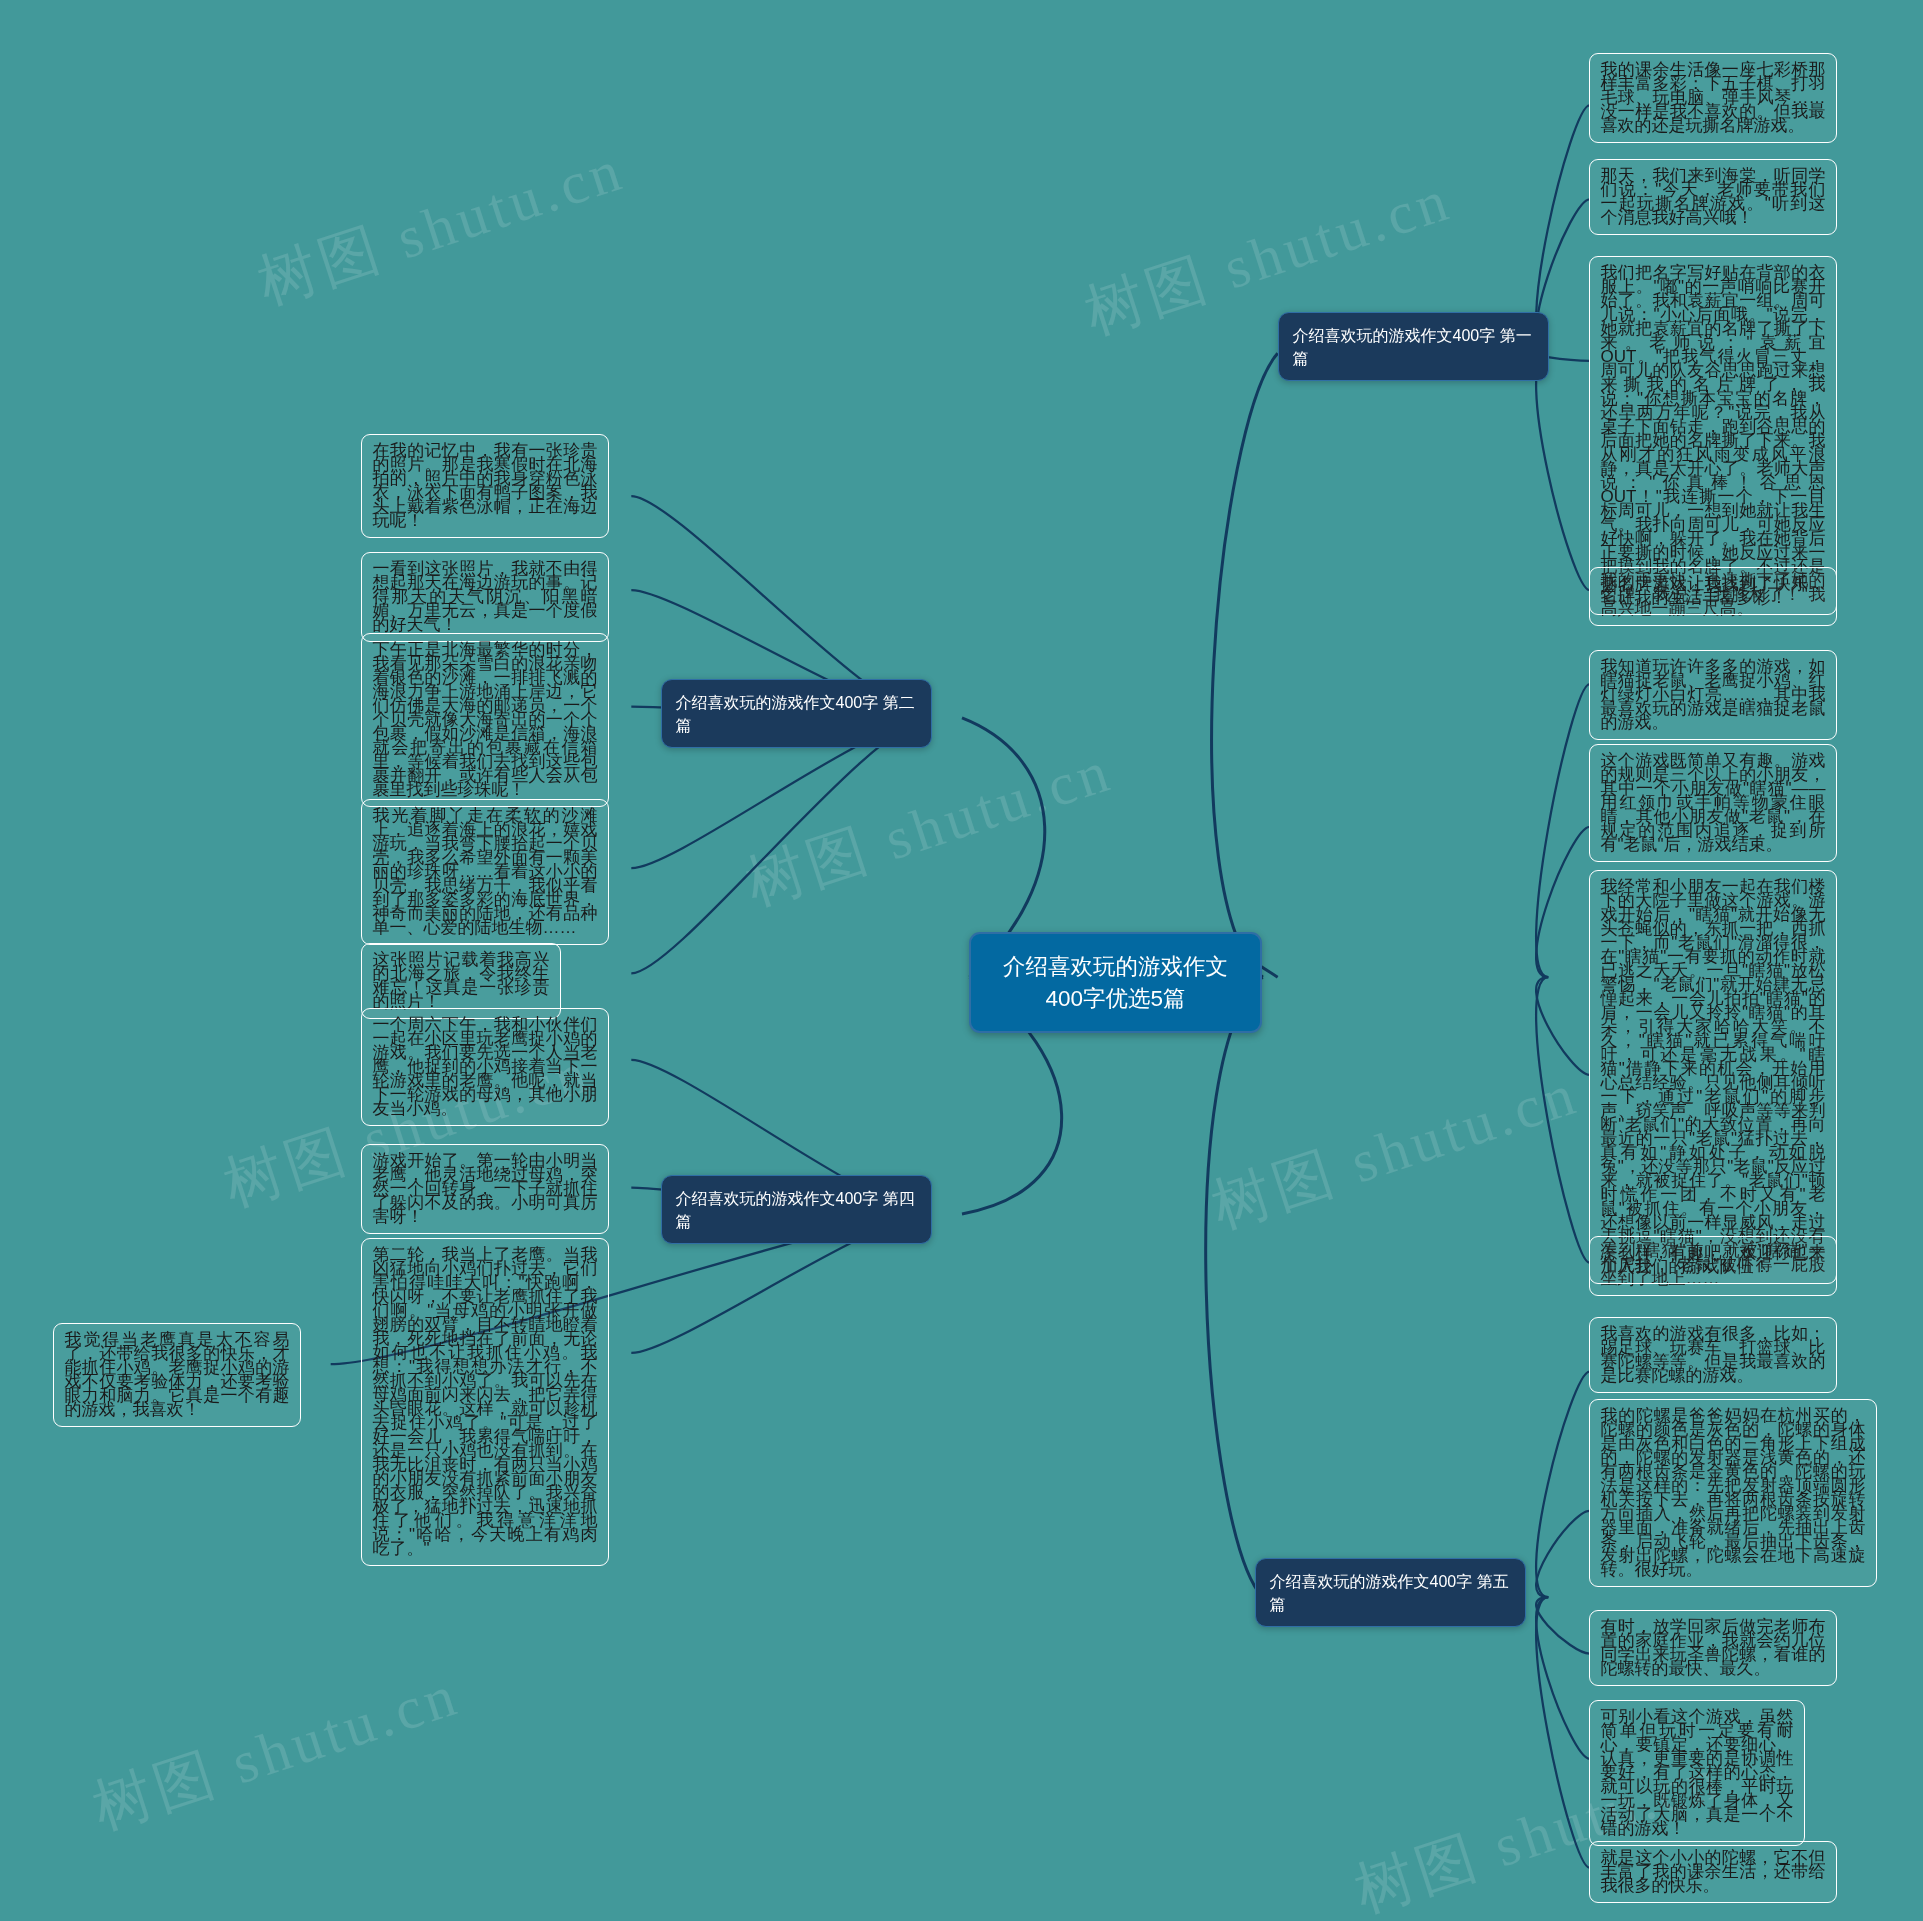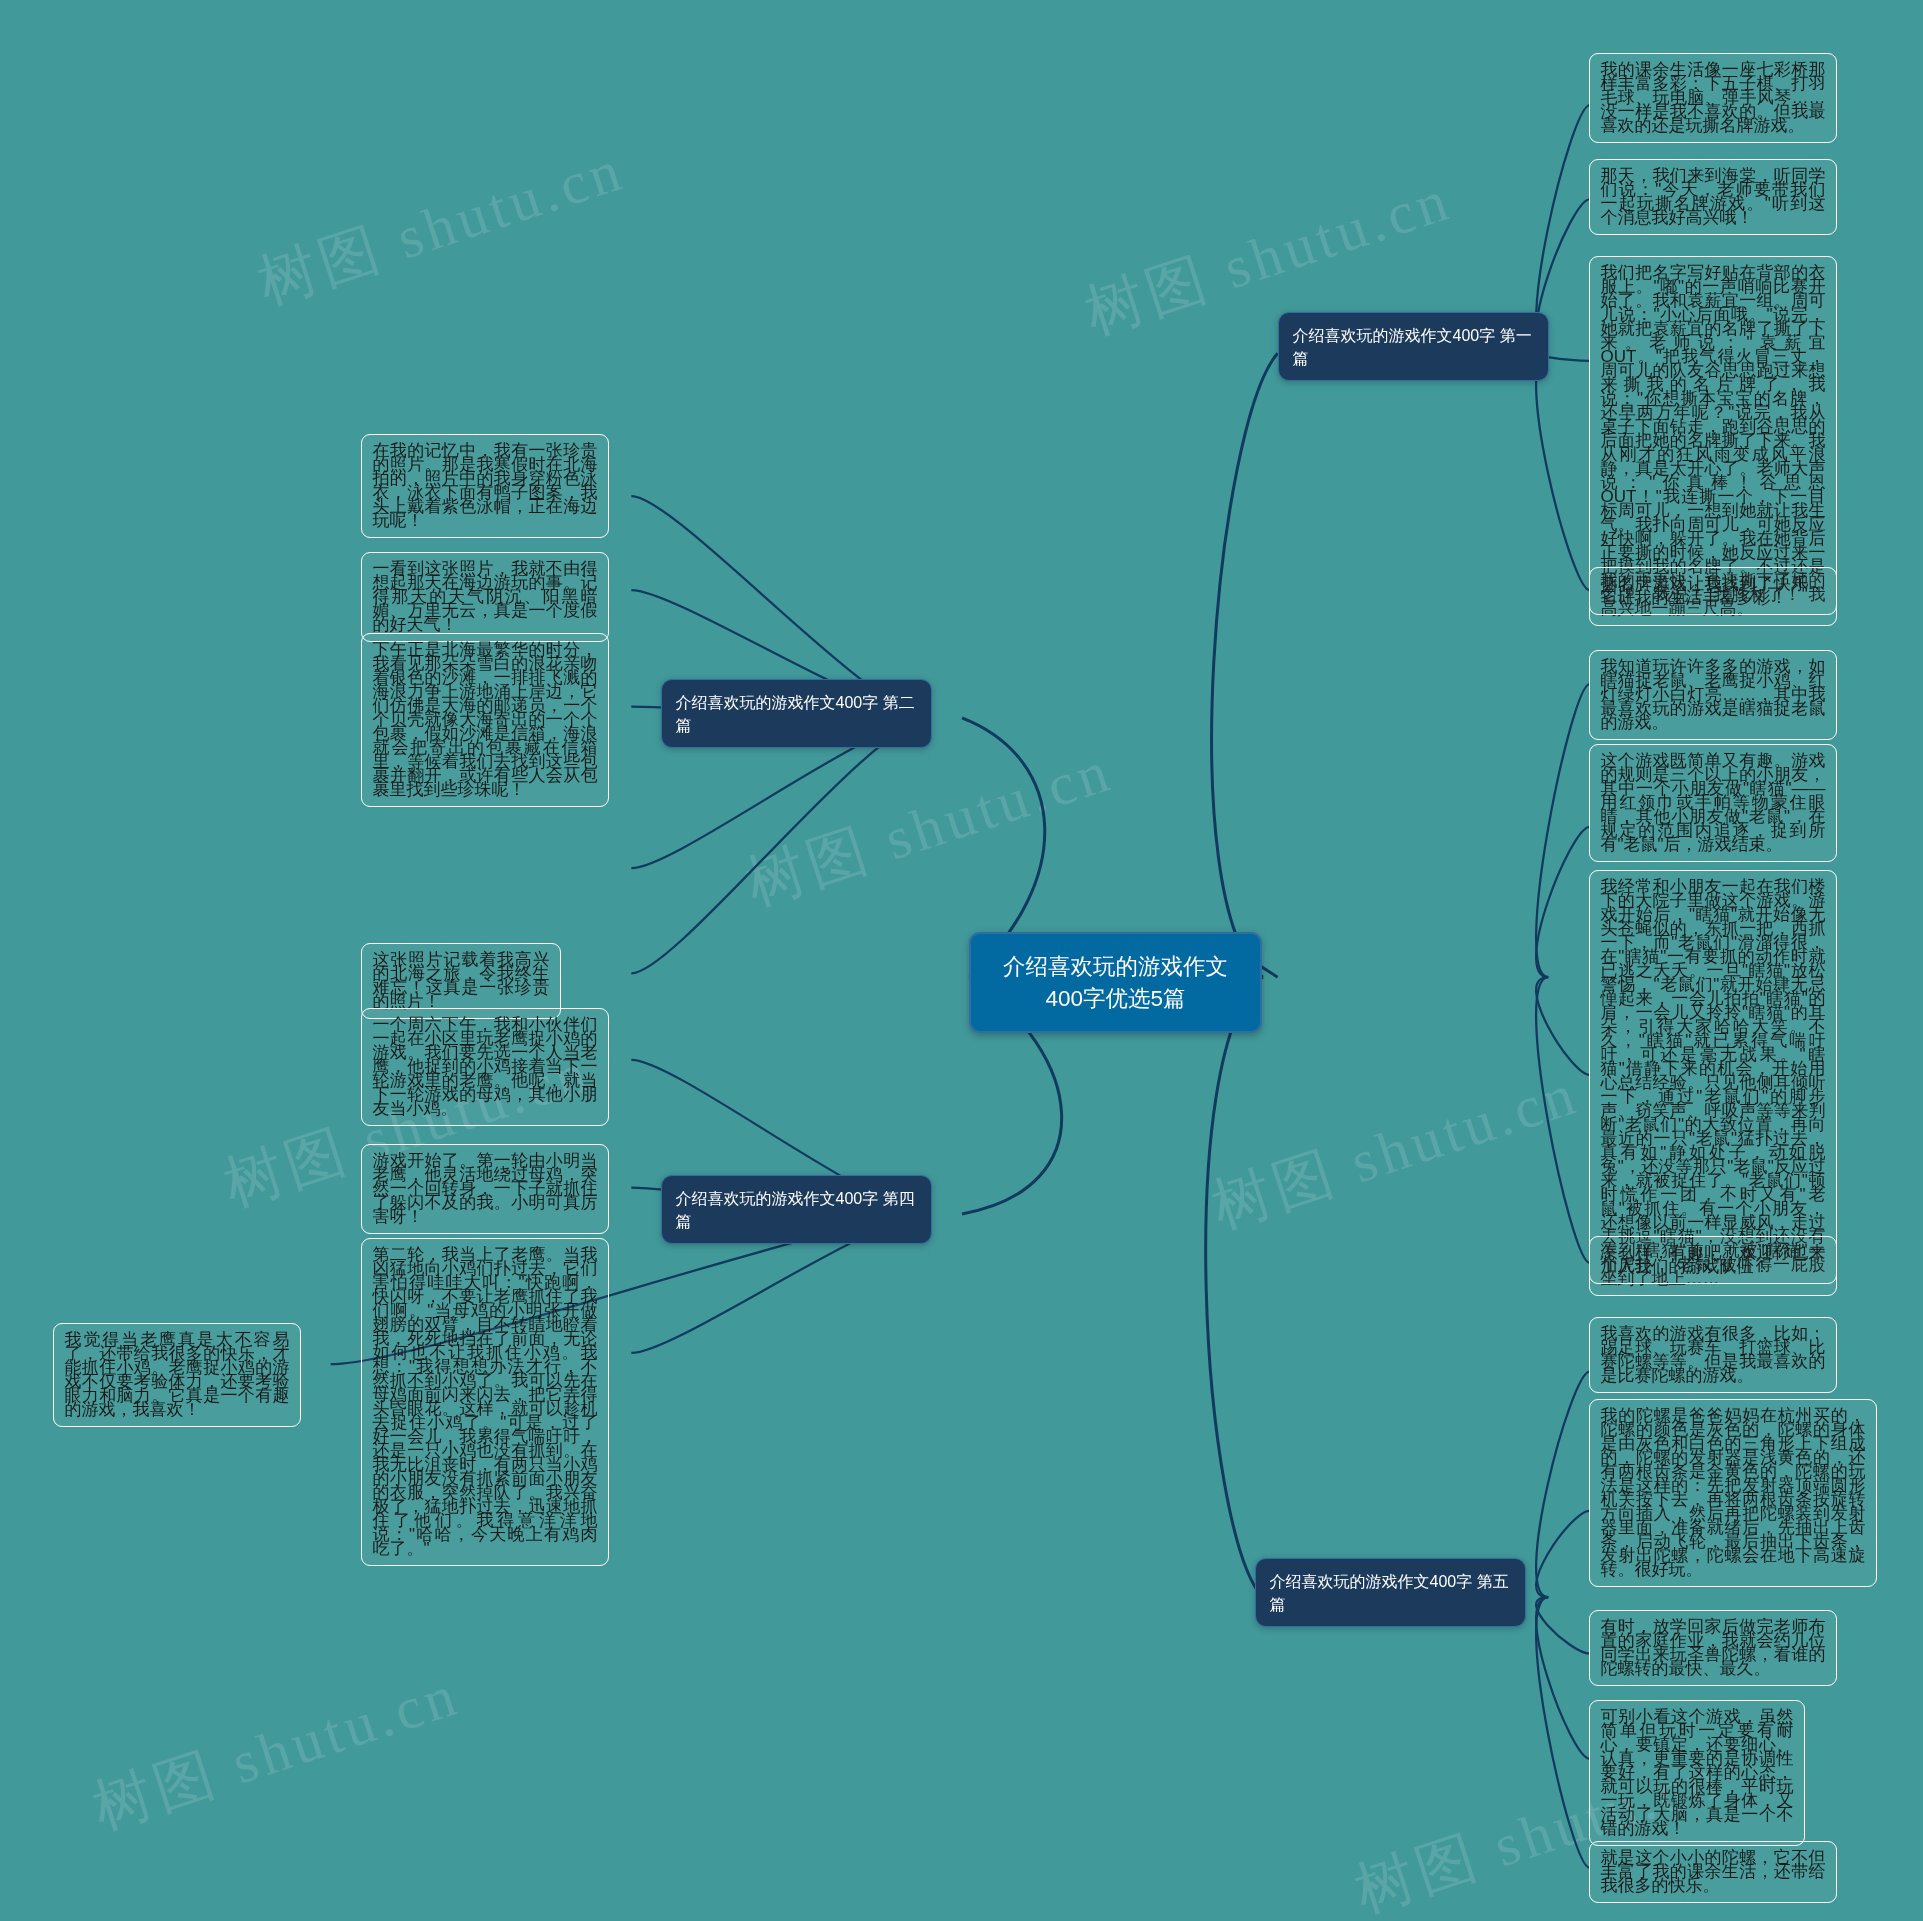--- a/index.html
+++ b/index.html
@@ -127,20 +127,21 @@
   <div class="node branch" style="left:1255px;top:1558px;width:271px;">介绍喜欢玩的游戏作文400字 第五篇</div>
 
   <div class="node leaf" style="left:1589px;top:53px;width:248px;">我的课余生活像一座七彩桥那样丰富多彩：下五子棋、打羽毛球、玩电脑、弹手风琴……没一样是我不喜欢的。但我最喜欢的还是玩撕名牌游戏。</div>
   <div class="node leaf" style="left:1589px;top:159px;width:248px;">那天，我们来到海棠，听同学们说："今天，老师要带我们一起玩撕名牌游戏。"听到这个消息我好高兴哦！</div>
   <div class="node leaf" style="left:1589px;top:256px;width:248px;">我们把名字写好贴在背部的衣服上。"嘟"的一声哨响比赛开始了。我和袁薪宜一组。周可儿说："小心后面哦。"说完，她就把袁薪宜的名牌了撕了下来。老师说："袁薪宜OUT。"把我气得火冒三丈，周可儿的队友谷思思跑过来想来撕我的名片牌了，我说："你想撕本宝宝的名牌，还早两万年呢？"说完，我从桌子下面钻走，跑到谷思思的后面把她的名牌撕了下来。我从刚才的狂风雨变成风平浪静，真是太开心了。老师大声说："你真棒！谷思恩OUT！"我连撕一个，下一目标周可儿，一想到她就让我生气。我扑向周可儿，可她反应好快啊，躲开了。我在她背后正要撕的时候，她反应过来一把摸到我的名牌了。不过还是我的手更快，迅速撕下了她的名牌。我说："我胜利了！"我高兴地一蹦三尺高。</div>
   <div class="node leaf" style="left:1589px;top:567px;width:248px;">撕名牌游戏让我找到了快乐，它让我的生活丰富多彩！</div>
 
   <div class="node leaf" style="left:361px;top:434px;width:248px;">在我的记忆中，我有一张珍贵的照片。那是我寒假时在北海拍的，照片中的我身穿粉色泳衣，泳衣下面有鸭子图案，我头上戴着紫色泳帽，正在海边玩呢！</div>
   <div class="node leaf" style="left:361px;top:552px;width:248px;">一看到这张照片，我就不由得想起那天在海边游玩的事。记得那天的天气阴沉、阳黑暗媚、万里无云，真是一个度假的好天气！</div>
   <div class="node leaf" style="left:361px;top:633px;width:248px;">下午正是北海最繁华的时分，我看见那朵朵雪白的浪花亲吻着银色的沙滩，一排排飞溅的海浪力争上游地涌上岸边，它们仿佛是大海的邮递员，一个个贝壳就像大海寄出的一个个包裹，假如沙滩是信箱，海浪就会把寄出的包裹藏在信箱里，等候着我们去找到这些包裹并翻开，或许有些人会从包裹里找到些珍珠呢！</div>
+  <div class="node leaf" style="left:361px;top:799px;width:248px;">我光着脚丫走在柔软的沙滩上，追逐着海上的浪花，嬉戏游玩，当我弯下腰拾起一个贝壳，我多么希望外面有一颗美丽的珍珠呀……看着这小小的贝壳，我思绪万千，我似乎看到了那多姿多彩的海底世界，神奇而美丽的陆地，还有品种单一、心爱的陆地生物……</div>
   <div class="node leaf" style="left:361px;top:943px;width:200px;">这张照片记载着我高兴的北海之旅，令我终生难忘！这真是一张珍贵的照片！</div>
 
   <div class="node leaf" style="left:1589px;top:650px;width:248px;">我知道玩许许多多的游戏，如瞎猫捉老鼠、老鹰捉小鸡、红灯绿灯小白灯亮……，其中我最喜欢玩的游戏是瞎猫捉老鼠的游戏。</div>
   <div class="node leaf" style="left:1589px;top:744px;width:248px;">这个游戏既简单又有趣。游戏的规则是三个以上的小朋友，其中一个小朋友做"瞎猫"——用红领巾或手帕等物蒙住眼睛，其他小朋友做"老鼠"，在规定的范围内追逐，捉到所有"老鼠"后，游戏结束。</div>
   <div class="node leaf" style="left:1589px;top:870px;width:248px;">我经常和小朋友一起在我们楼下的大院子里做这个游戏。游戏开始后，"瞎猫"就开始像无头苍蝇似的，东抓一把，西抓一下，而"老鼠们"滑溜得很，在"瞎猫"一有要抓的动作时就已逃之夭夭。一旦"瞎猫"放松警惕，"老鼠们"就开始肆无忌惮起来，一会儿拍拍"瞎猫"的肩，一会儿又拎拎"瞎猫"的耳朵，引得大家哈哈大笑。不久，"瞎猫"就已累得气喘吁吁，可还是毫无战果。"瞎猫"借静下来的机会，开始用心总结经验。只见他侧耳倾听一下，通过"老鼠们"的脚步声、窃笑声、呼吸声等等来判断"老鼠们"的大致位置，再向最近的一只"老鼠"猛扑过去，真有如"静如处子，动如脱兔"，还没等那只"老鼠"反应过来，就被捉住了。"老鼠们"顿时慌作一团，不时又有"老鼠"被抓住。有一个小朋友，还想像以前一样显威风，走过去挑逗"瞎猫"，没想到还没有凑到"瞎猫"前，就被"瞎猫"一个虎扑，"老鼠"被吓得一屁股坐到了地上……</div>
   <div class="node leaf" style="left:1589px;top:1236px;width:248px;">怎么样，有趣吧！欢迎你也来加入我们的游戏队伍！</div>
 
   <div class="node leaf" style="left:361px;top:1008px;width:248px;">一个周六下午，我和小伙伴们一起在小区里玩老鹰捉小鸡的游戏。我们要先选一个人当老鹰，他捉到的小鸡接着当下一轮游戏里的老鹰。他呢，就当下一轮游戏的母鸡，其他小朋友当小鸡。</div>
   <div class="node leaf" style="left:361px;top:1144px;width:248px;">游戏开始了。第一轮由小明当老鹰，他灵活地绕过母鸡，突然一个回转身，一下子就抓住了躲闪不及的我。小明可真厉害呀！</div>
   <div class="node leaf" style="left:361px;top:1238px;width:248px;">第二轮，我当上了老鹰。当我凶猛地向小鸡们扑过去，它们害怕得哇哇大叫："快跑啊，快闪呀，不要让老鹰抓住了我们啊。"当母鸡的小明张开做翅膀的双臂，目不转睛地瞪着我，死死地挡在了前面，无论如何也不让我抓住小鸡。我想："我得想想办法才行，不然抓不到小鸡了。我可以先在母鸡面前闪来闪去，把它弄得头昏眼花。这样，就可以趁机去捉住小鸡了。"可是，过了好一会儿，我累得气喘吁吁，还是一只小鸡也没有抓到。在我无比沮丧时，有两只当小鸡的小朋友没有抓紧前面小朋友的衣服，突然掉队了。我兴奋极了，猛地扑过去，迅速地抓住了他们。我得意洋洋地说："哈哈，今天晚上有鸡肉吃了。"</div>

